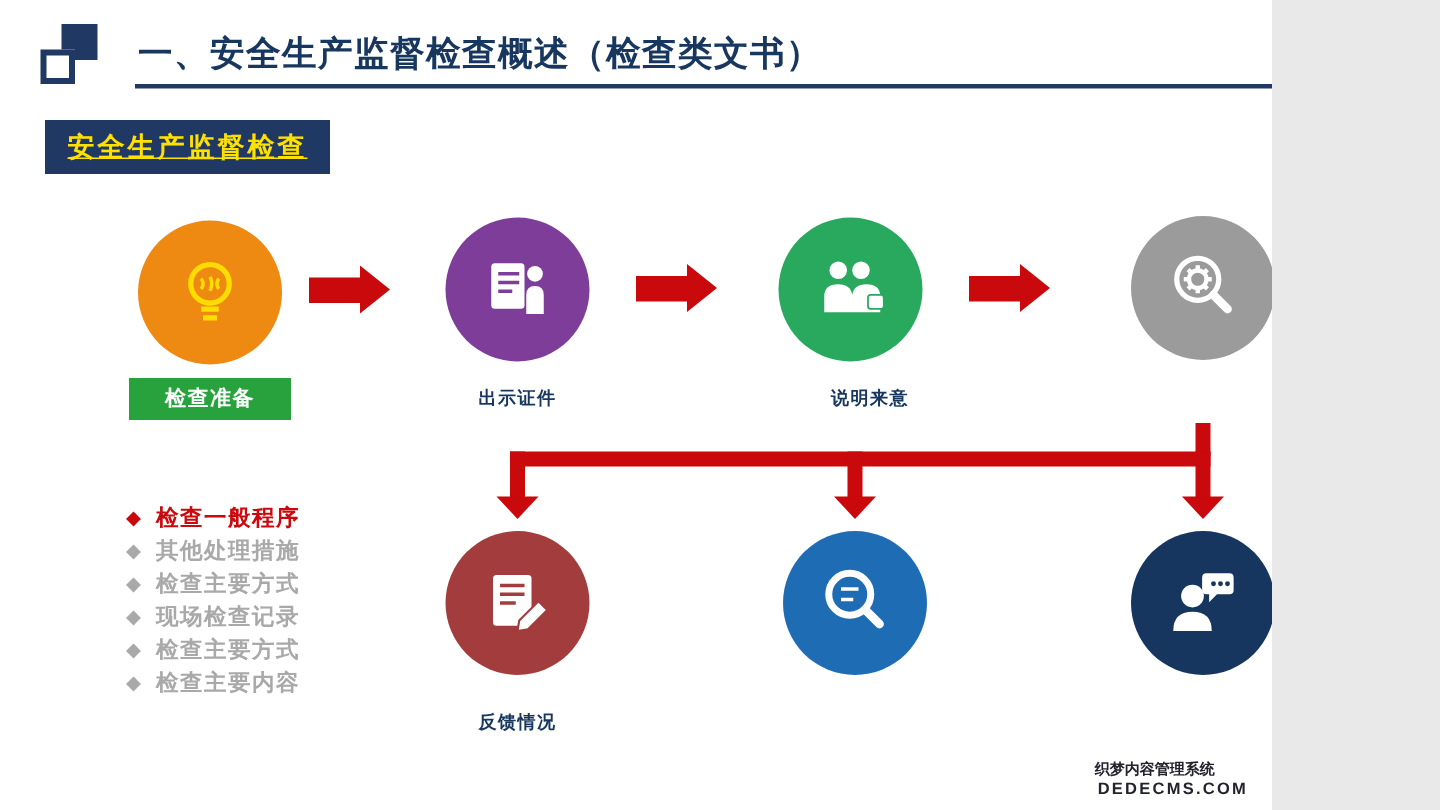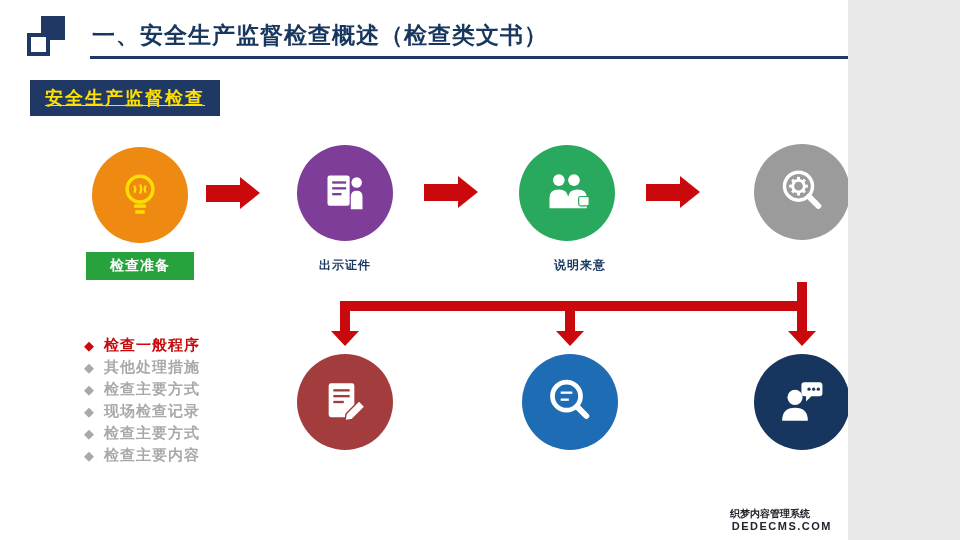--- a/index.html
+++ b/index.html
@@ -175,20 +175,21 @@
     <svg viewBox="0 0 48 48">
       <circle cx="18" cy="20" r="6.5" fill="#fff"></circle>
       <path d="M7 40 q0-11 11-11 q11 0 11 11 z" fill="#fff"></path>
       <path d="M26 7 h13 q2.5 0 2.5 2.5 v7 q0 2.5 -2.5 2.5 h-7 l-4.5 4.5 v-4.5 h-1.5 q-2.5 0 -2.5 -2.5 v-7 q0 -2.5 2.5 -2.5 z" fill="#fff"></path>
       <circle cx="30" cy="13" r="1.4" fill="#16365F"></circle>
       <circle cx="34" cy="13" r="1.4" fill="#16365F"></circle>
       <circle cx="38" cy="13" r="1.4" fill="#16365F"></circle>
     </svg>
   </div>
 
+  <div class="step-label lb1">反馈情况</div>
 
   <ul class="menu">
     <li class="menu-item active">
       <span class="diamond">◆</span>
       <span>检查一般程序</span>
     </li>
     <li class="menu-item">
       <span class="diamond">◆</span>
       <span>其他处理措施</span>
     </li>

